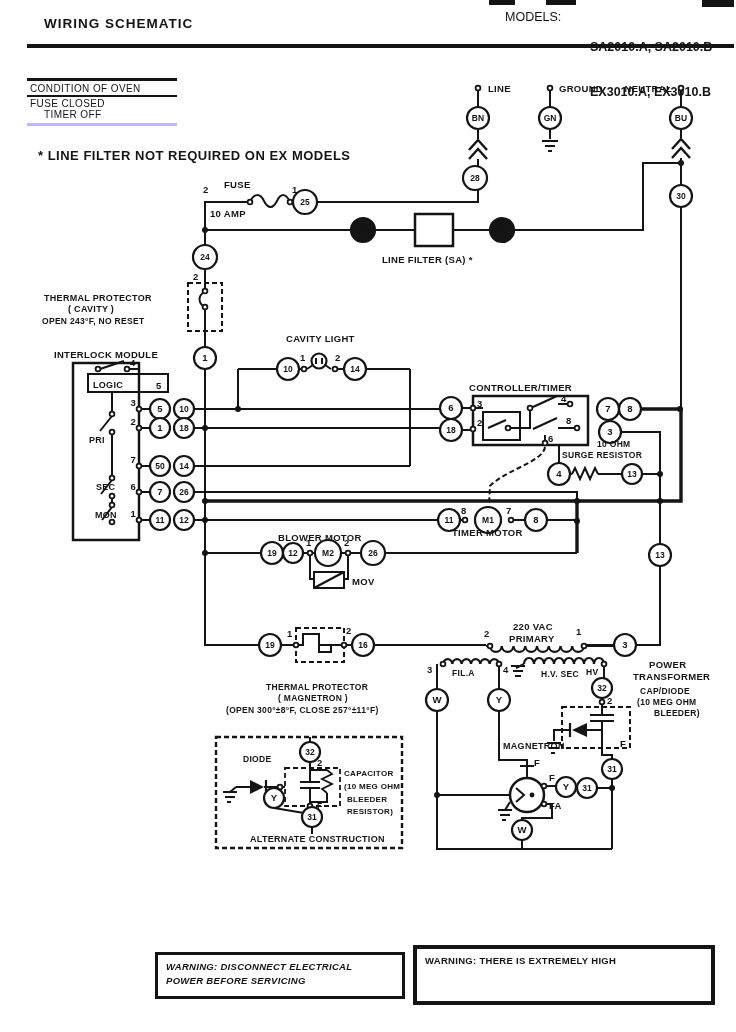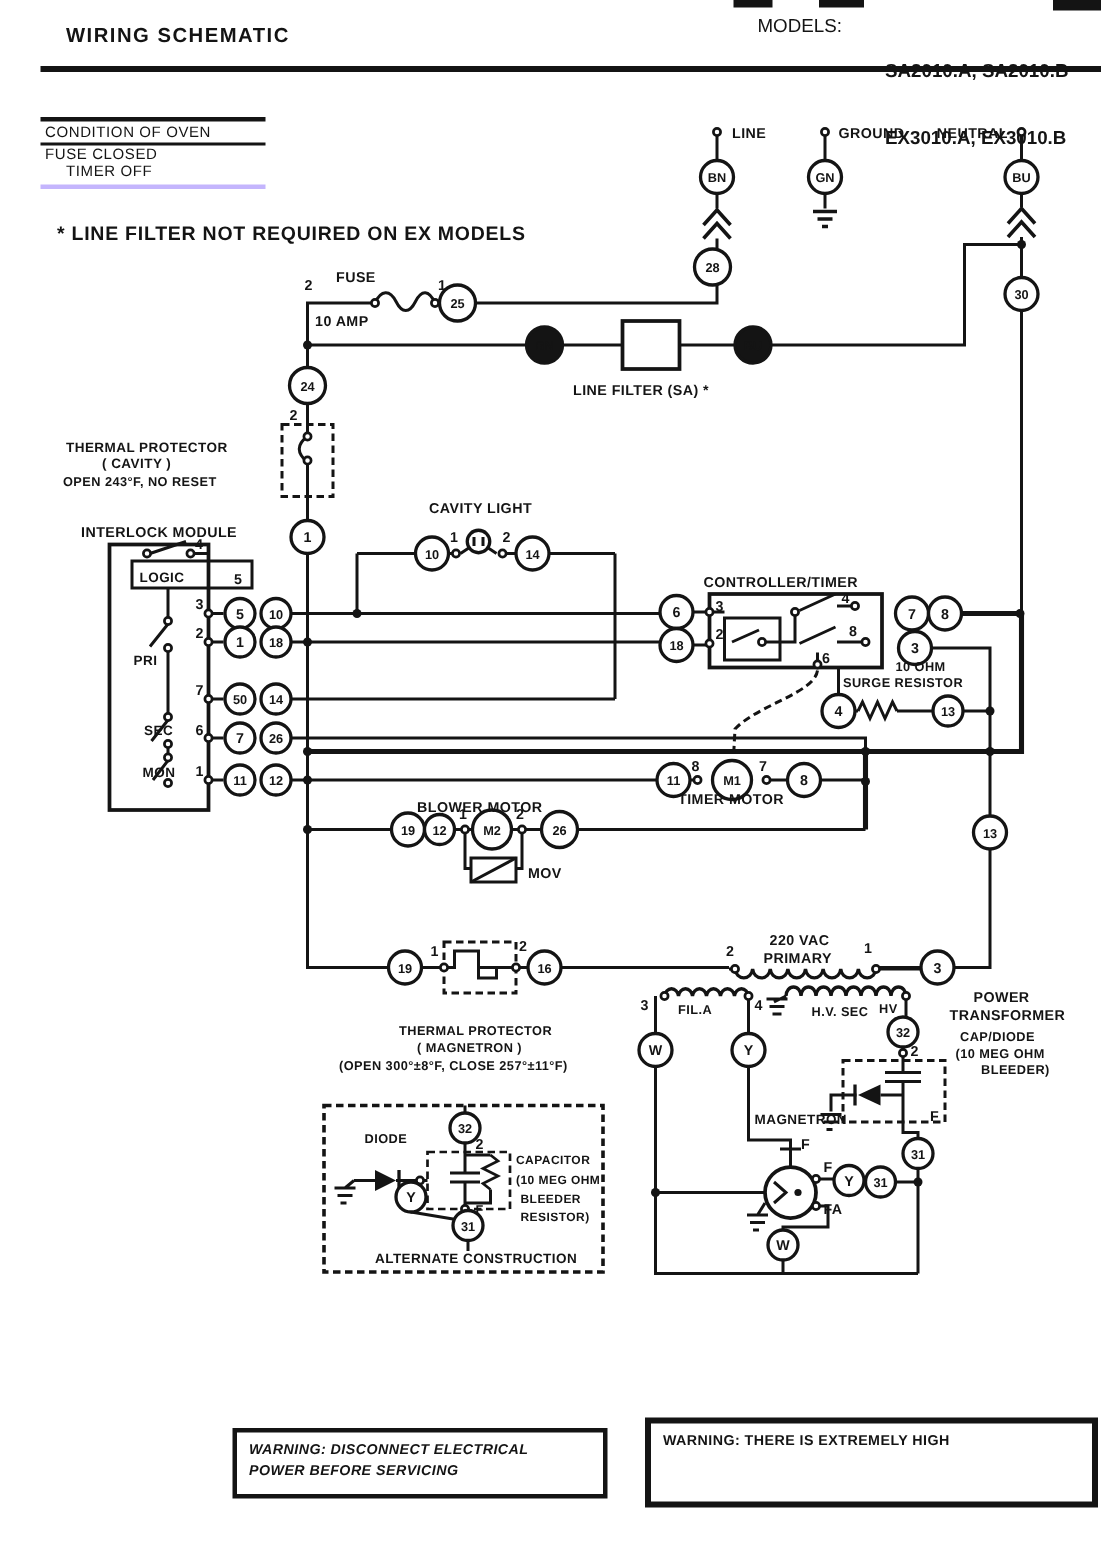--- a/index.html
+++ b/index.html
@@ -13,21 +13,21 @@
   .artifact{background:#141414;}
   .cond{left:27px;top:78px;width:150px;border-top:3px solid #141414;border-bottom:3px solid #c4b5fd;
         font-size:10px;font-weight:normal;letter-spacing:.4px;}
   .cond .t{border-bottom:2px solid #141414;padding:2px 3px 1px;}
   .cond .l{padding:1px 3px 0;}
   .cond .l2{padding:0 3px 3px;margin-left:14px;}
   .note{left:13px;top:148px;font-size:13px;font-weight:bold;letter-spacing:.5px;margin-left:25px;}
   .warnbox{border:3px solid #141414;font-size:9.5px;font-weight:bold;line-height:13.5px;
            padding:5px 8px;letter-spacing:.3px;}
   .w1{left:155px;top:952px;width:228px;height:31px;font-style:italic;}
-  .w2{left:430px;top:945px;width:278px;height:42px;border-width:4px;}
+  .w2{left:413px;top:945px;width:278px;height:42px;border-width:4px;}
   svg text{font-family:"Liberation Sans",sans-serif;font-weight:bold;fill:#141414;}
   svg .wire{stroke:#141414;fill:none;}
 </style>
 </head>
 <body>
 
 <div class="page">
 
   <div class="abs artifact" style="left:489px;top:0;width:26px;height:5px;"></div>
   <div class="abs artifact" style="left:546px;top:0;width:30px;height:5px;"></div>

